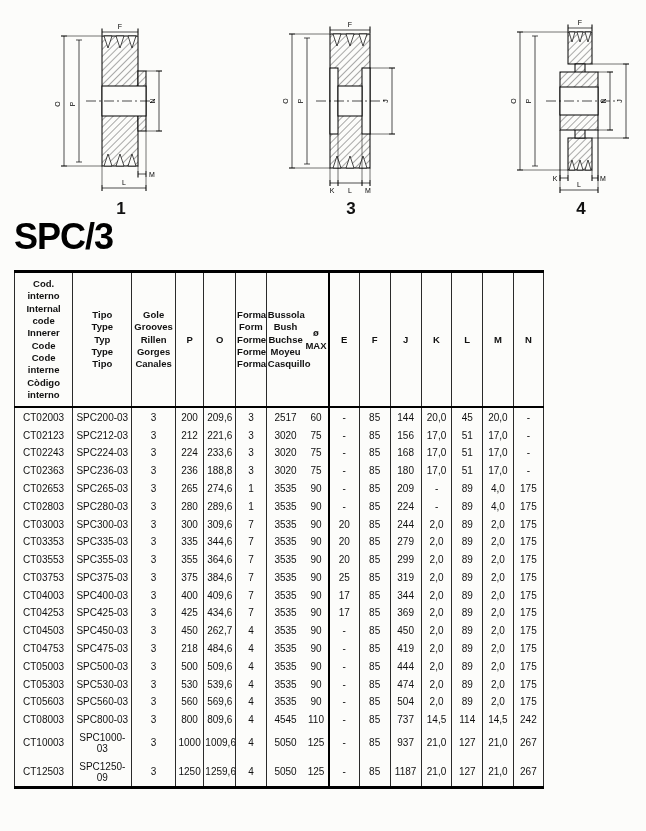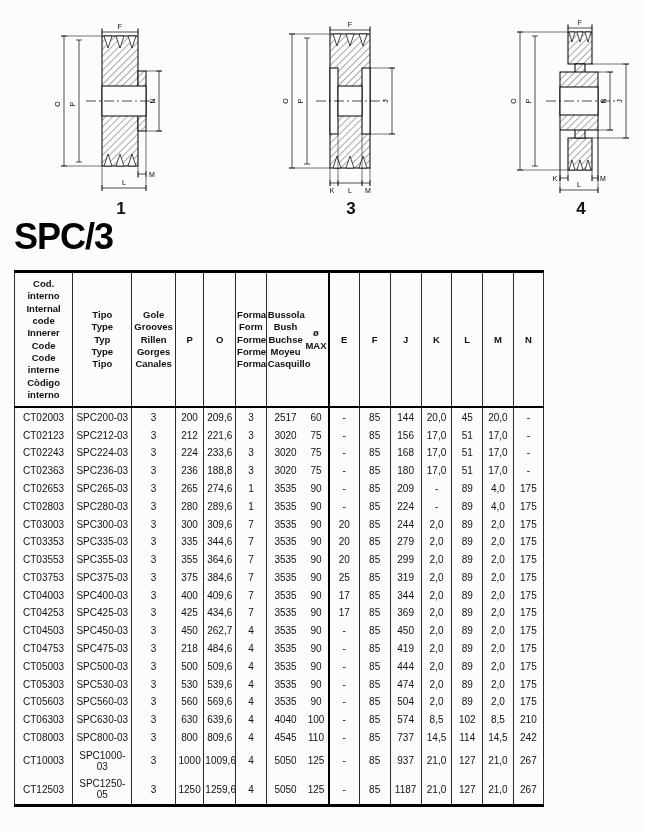--- a/index.html
+++ b/index.html
@@ -498,37 +498,20 @@
           <td>90</td>
           <td>-</td>
           <td>85</td>
           <td>504</td>
           <td>2,0</td>
           <td>89</td>
           <td>2,0</td>
           <td>175</td>
         </tr>
         <tr>
-          <td>CT06303</td>
-          <td>SPC630-03</td>
-          <td>3</td>
-          <td>630</td>
-          <td>639,6</td>
-          <td>4</td>
-          <td>4040</td>
-          <td>100</td>
-          <td>-</td>
-          <td>85</td>
-          <td>574</td>
-          <td>8,5</td>
-          <td>102</td>
-          <td>8,5</td>
-          <td>210</td>
-        </tr>
-        <tr>
           <td>CT08003</td>
           <td>SPC800-03</td>
           <td>3</td>
           <td>800</td>
           <td>809,6</td>
           <td>4</td>
           <td>4545</td>
           <td>110</td>
           <td>-</td>
           <td>85</td>
@@ -550,21 +533,21 @@
           <td>-</td>
           <td>85</td>
           <td>937</td>
           <td>21,0</td>
           <td>127</td>
           <td>21,0</td>
           <td>267</td>
         </tr>
         <tr>
           <td>CT12503</td>
-          <td>SPC1250-05</td>
+          <td>SPC1250-09</td>
           <td>3</td>
           <td>1250</td>
           <td>1259,6</td>
           <td>4</td>
           <td>5050</td>
           <td>125</td>
           <td>-</td>
           <td>85</td>
           <td>1187</td>
           <td>21,0</td>

